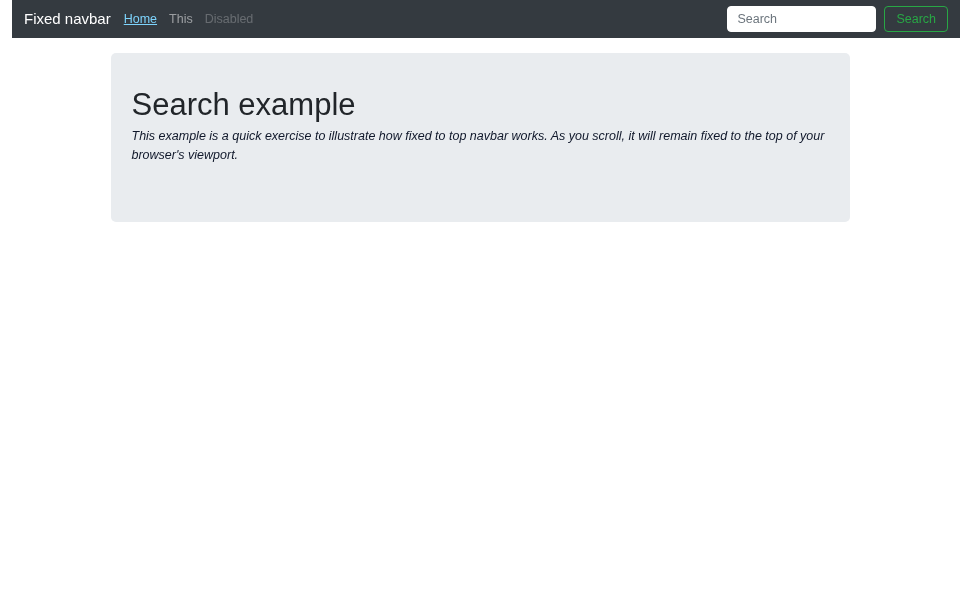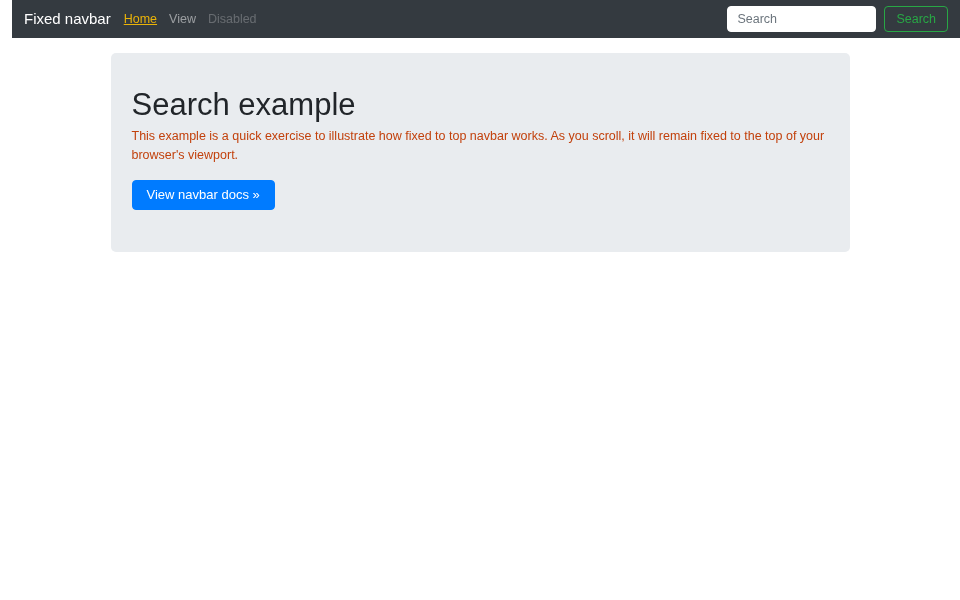--- a/index.html
+++ b/index.html
@@ -41,21 +41,21 @@
     padding: 0;
   }
   .nav-link {
     font-size: 12.5px;
     line-height: 38px;
     padding: 0 6px;
     text-decoration: none;
     white-space: nowrap;
     cursor: pointer;
   }
-  .nav-link.active   { color: #eab308; text-decoration: underline; }
+  .nav-link.active   { color: #7dd3fc; text-decoration: underline; }
   .nav-link.normal   { color: rgba(255,255,255,0.5); }
   .nav-link.disabled { color: rgba(255,255,255,0.25); cursor: default; }
 
   .search-form {
     margin-left: auto;
     display: flex;
     align-items: center;
     padding-left: 24px;
   }
   .search-input {
@@ -99,22 +99,23 @@
     margin: 0 0 4px 0;
     font-size: 31px;
     font-weight: 500;
     line-height: 1.2;
     color: #212529;
   }
   .jumbotron .lead {
     margin: 0 0 15px 0;
     font-size: 12.5px;
     line-height: 19px;
-    color: #c2410c;
+    color: #0f172a;
     max-width: 710px;
+    font-style: italic;
   }
   .cta-btn {
     display: inline-block;
     background: #007bff;
     color: #ffffff;
     border: 1px solid #007bff;
     border-radius: 4px;
     font-family: "Liberation Sans", sans-serif;
     font-size: 13px;
     line-height: 18px;
@@ -124,28 +125,27 @@
     text-decoration: none;
   }
 </style>
 </head>
 <body>
 
 <nav class="navbar">
   <a class="navbar-brand">Fixed navbar</a>
   <ul class="navbar-nav">
     <li><a class="nav-link active">Home</a></li>
-    <li><a class="nav-link normal">View</a></li>
+    <li><a class="nav-link normal">This</a></li>
     <li><a class="nav-link disabled">Disabled</a></li>
   </ul>
   <form class="search-form">
     <input class="search-input" type="text" placeholder="Search" style="">
     <button class="search-btn" type="submit">Search</button>
   </form>
 </nav>
 
 <main class="main-container">
   <div class="jumbotron">
     <h1>Search example</h1>
     <p class="lead">This example is a quick exercise to illustrate how fixed to top navbar works. As you scroll, it will remain fixed to the top of your browser's viewport.</p>
-    <a class="cta-btn">View navbar docs »</a>
   </div>
 </main>
 
 </body></html>

